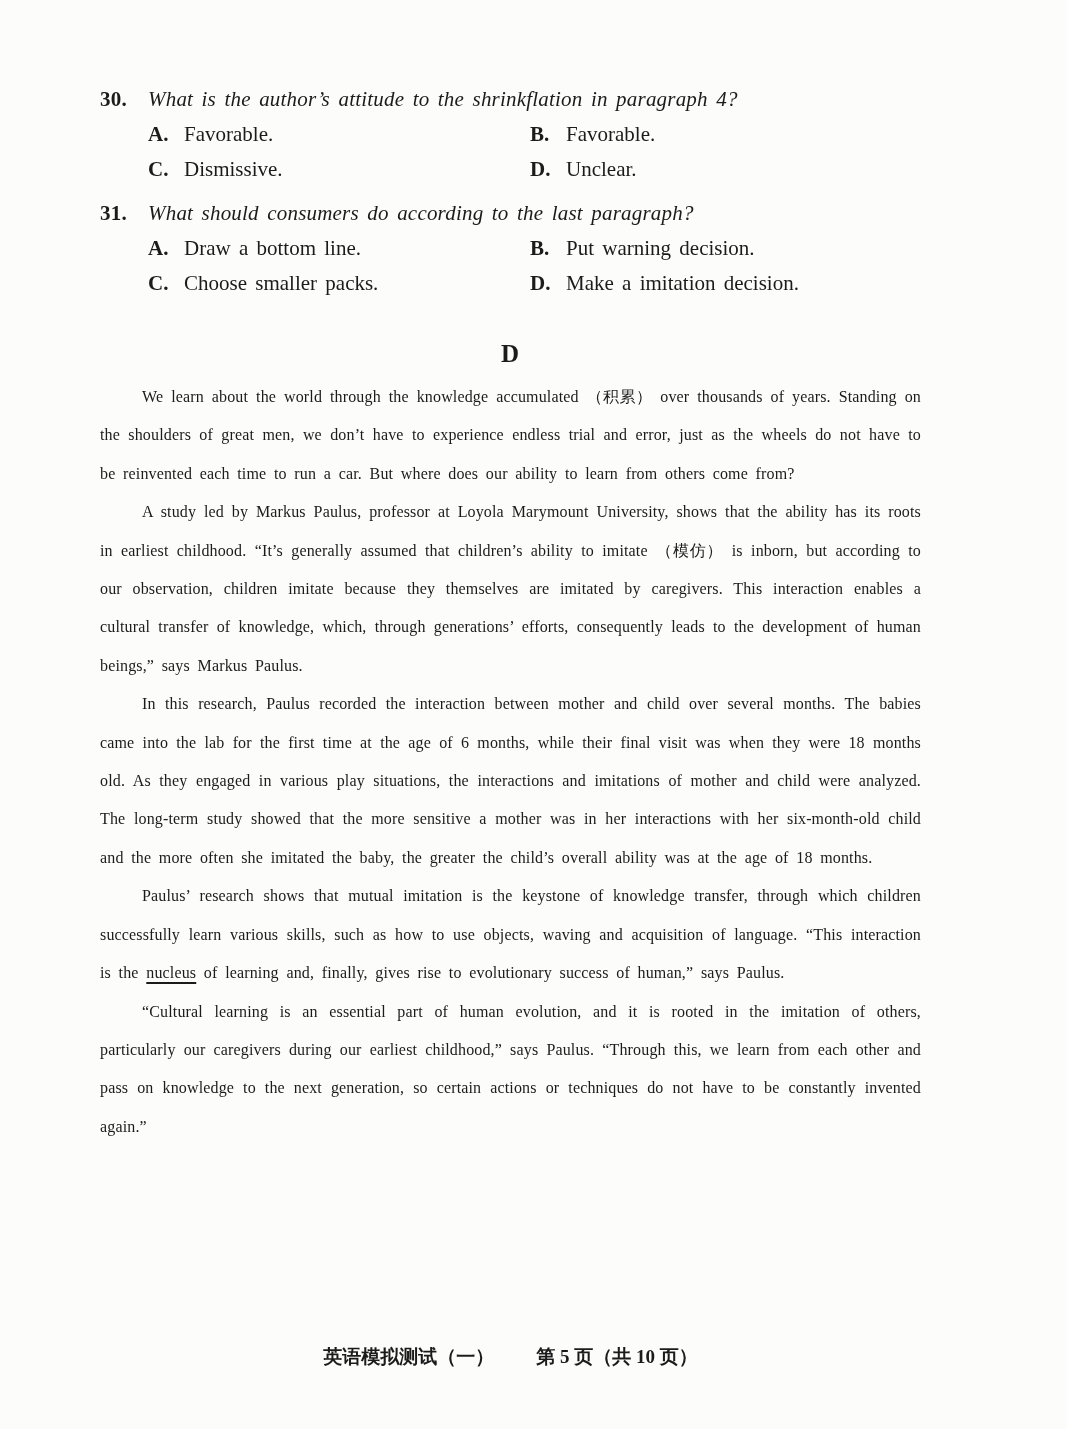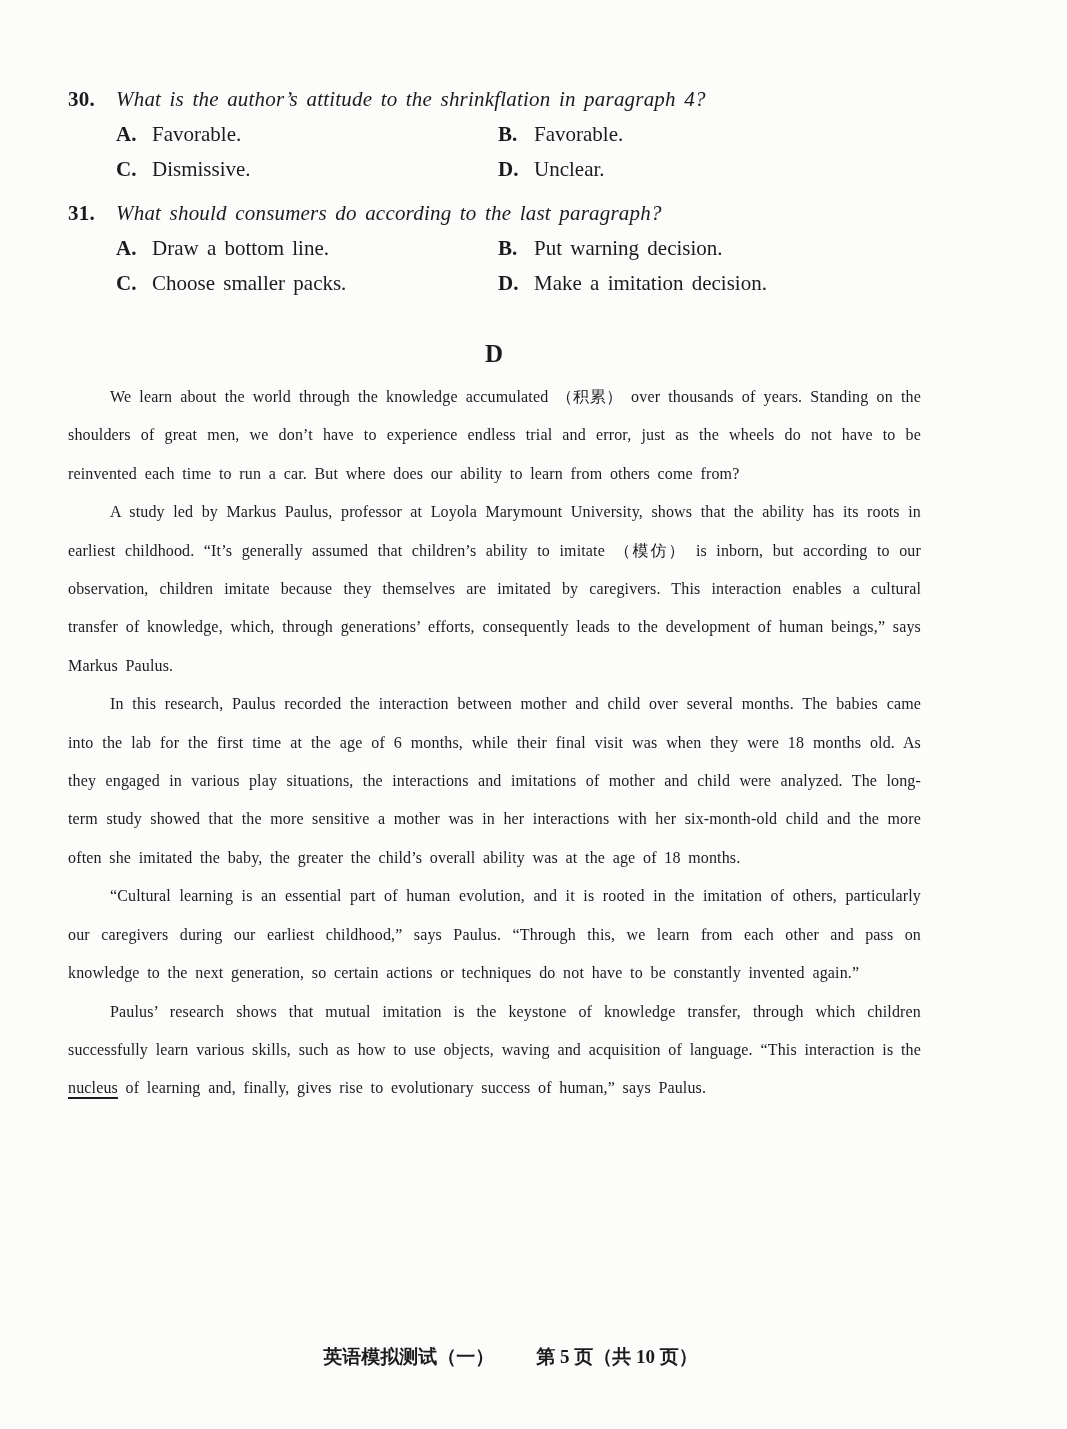--- a/index.html
+++ b/index.html
@@ -9,21 +9,21 @@
     height: 1429px;
     position: relative;
     font-family: "Liberation Serif", "DejaVu Serif", serif;
     color: #1b1b1b;
     overflow: hidden;
   }
   .page {
     position: absolute;
     inset: 0;
     background: #fcfcfb;
-    padding: 84px 146px 0 68px;
+    padding: 84px 146px 0 100px;
   }
 
   
   .question { margin-bottom: 14px; }
   .q-head {
     display: flex;
     align-items: baseline;
     font-size: 21px;
     line-height: 30px;
     letter-spacing: 0.2px;
@@ -142,21 +142,21 @@
       </div>
     </div>
   </div>
 
   <div class="section-label">D</div>
 
   <div class="passage">
     <p>We learn about the world through the knowledge accumulated （积累） over thousands of years. Standing on the shoulders of great men, we don’t have to experience endless trial and error, just as the wheels do not have to be reinvented each time to run a car. But where does our ability to learn from others come from?</p>
     <p>A study led by Markus Paulus, professor at Loyola Marymount University, shows that the ability has its roots in earliest childhood. “It’s generally assumed that children’s ability to imitate （模仿） is inborn, but according to our observation, children imitate because they themselves are imitated by caregivers. This interaction enables a cultural transfer of knowledge, which, through generations’ efforts, consequently leads to the development of human beings,” says Markus Paulus.</p>
     <p>In this research, Paulus recorded the interaction between mother and child over several months. The babies came into the lab for the first time at the age of 6 months, while their final visit was when they were 18 months old. As they engaged in various play situations, the interactions and imitations of mother and child were analyzed. The long-term study showed that the more sensitive a mother was in her interactions with her six-month-old child and the more often she imitated the baby, the greater the child’s overall ability was at the age of 18 months.</p>
+    <p><span>Paulus’ research shows that mutual imitation is the keystone of knowledge transfer, through which children successfully learn various skills, such as how to use objects, waving and acquisition of language. “This interaction is the </span><span class="u">nucleus</span><span> of learning and, finally, gives rise to evolutionary success of human,” says Paulus.</span></p>
     <p>“Cultural learning is an essential part of human evolution, and it is rooted in the imitation of others, particularly our caregivers during our earliest childhood,” says Paulus. “Through this, we learn from each other and pass on knowledge to the next generation, so certain actions or techniques do not have to be constantly invented again.”</p>
-    <p><span>Paulus’ research shows that mutual imitation is the keystone of knowledge transfer, through which children successfully learn various skills, such as how to use objects, waving and acquisition of language. “This interaction is the </span><span class="u">nucleus</span><span> of learning and, finally, gives rise to evolutionary success of human,” says Paulus.</span></p>
   </div>
 
   <div class="footer">
     <span class="exam-title">英语模拟测试（一）</span><span class="page-info">第 5 页（共 10 页）</span>
   </div>
 
 </div>
 
 </body></html>

